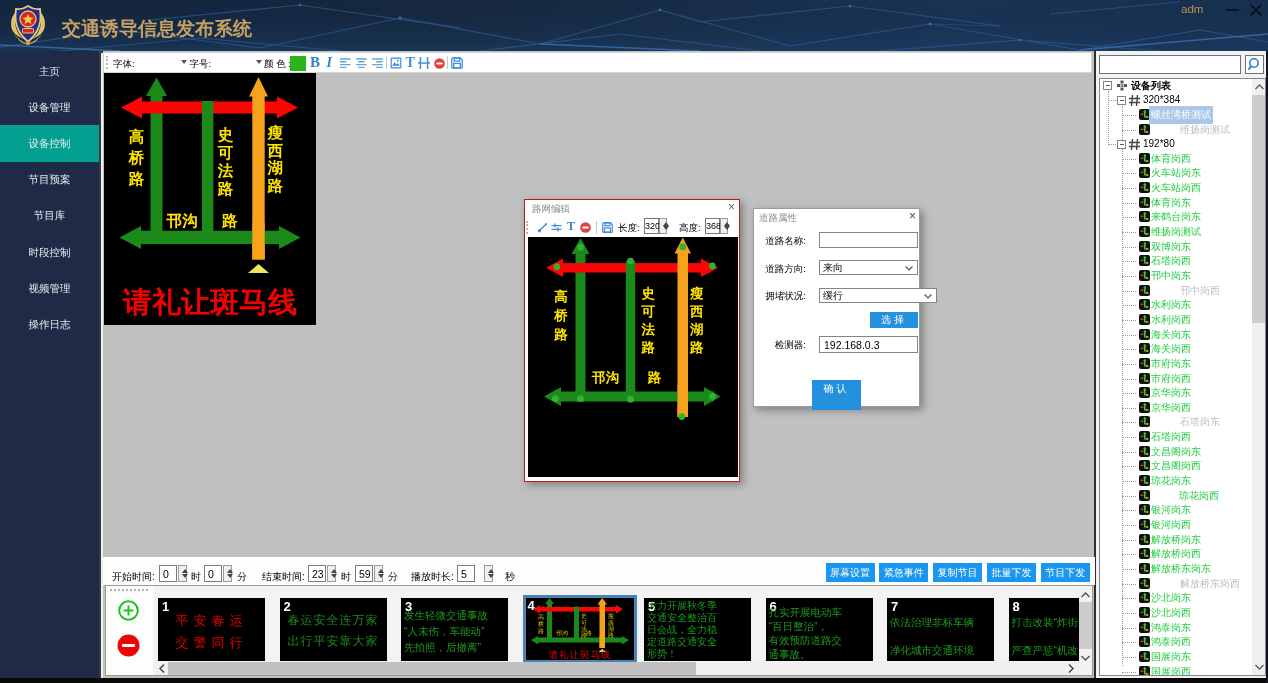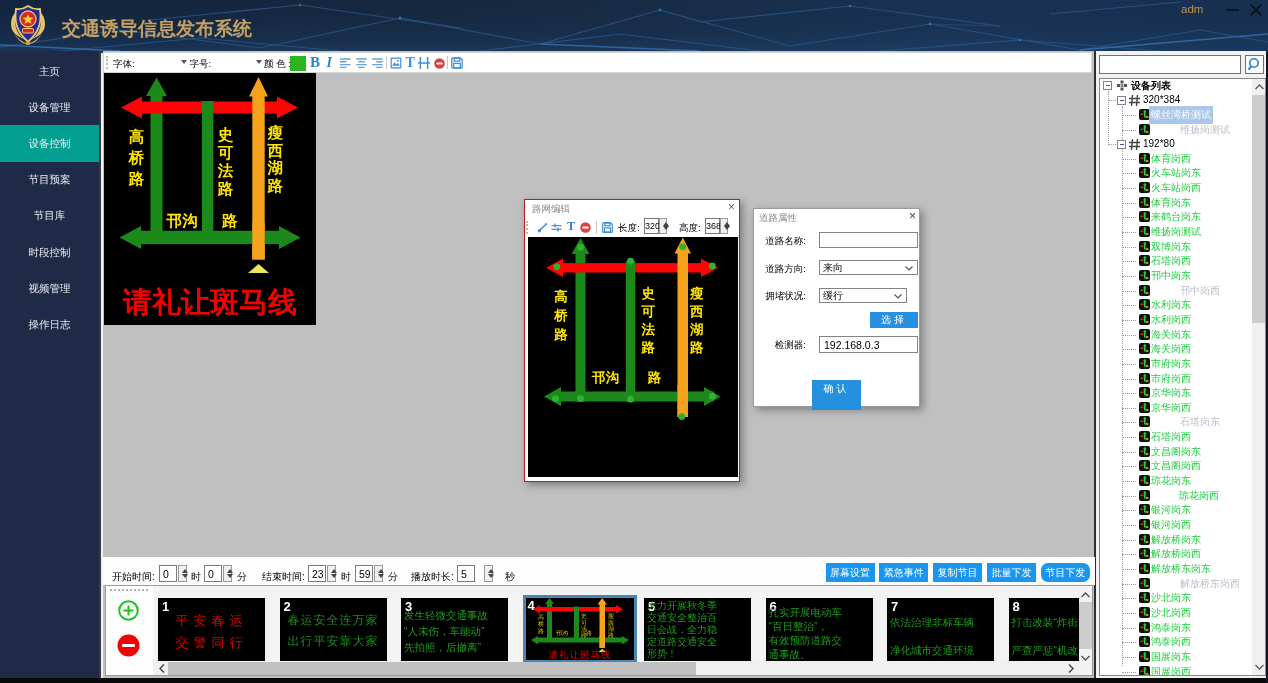--- a/index.html
+++ b/index.html
@@ -189,21 +189,21 @@
   <div class="spinner" style="left:271px;top:8px;height:17px;"></div>
   <div class="abs" style="left:285px;top:13px;">分</div>
   <div class="abs" style="left:308px;top:13px;">播放时长:</div>
   <div class="numbox" style="left:354px;top:8px;">5</div>
   <div class="spinner" style="left:381px;top:8px;height:17px;"></div>
   <div class="abs" style="left:402px;top:13px;">秒</div>
   <div class="bluebtn" style="left:722.5px;">屏幕设置</div>
   <div class="bluebtn" style="left:776.2px;">紧急事件</div>
   <div class="bluebtn" style="left:830px;">复制节目</div>
   <div class="bluebtn" style="left:884.1px;">批量下发</div>
-  <div class="bluebtn" style="left:937.8px;border-radius:7px;">节目下发</div>
+  <div class="bluebtn" style="left:937.8px;">节目下发</div>
 </div>
 <style>
   .numbox { position:absolute; width:18px; height:17px; border:1px solid #7a7a7a; background:#fff; font-size:10.5px; padding-left:3px; line-height:17px; }
   .bluebtn { position:absolute; top:6px; width:49px; height:19px; background:#1b96ee; color:#fff; font-size:10px; text-align:center; line-height:19px; }
 </style>
 
 <div class="abs" id="strip" style="left:105px;top:585px;width:988px;height:91px;background:#fdfdfd;border:1px solid #9a9a9a;overflow:hidden;">
   <div class="abs" style="left:47px;top:0;width:926px;height:76px;background:#f3f3f4;"></div>
   <div class="abs" style="left:4px;top:3px;width:38px;height:3px;border-top:2px dotted #b0b0b0;"></div>
   <svg class="abs" style="left:12px;top:14px;" width="21" height="21" viewBox="0 0 21 21">
@@ -751,21 +751,21 @@
   <div class="abs" style="left:155px;top:0px;font-size:12px;color:#444;">×</div>
   <div class="abs" style="left:0;top:26px;width:52px;font-size:9.5px;text-align:right;color:#000;white-space:nowrap;">道路名称:</div>
   <div class="abs" style="left:65px;top:22.5px;width:99px;height:16px;border:1px solid #848484;background:#fff;"></div>
   <div class="abs" style="left:0;top:54px;width:52px;font-size:9.5px;text-align:right;color:#000;white-space:nowrap;">道路方向:</div>
   <div class="abs" style="left:65px;top:50.5px;width:99px;height:15px;border:1px solid #848484;background:#fff;font-size:10px;color:#000;line-height:14px;padding-left:3px;">来向
     <svg class="abs" style="right:4px;top:5px;" width="8" height="5" viewBox="0 0 8 5">
         <path d="M0.5 0.5 L4 4 L7.5 0.5" stroke="#555" stroke-width="1.2" fill="none"></path>
       </svg>
   </div>
   <div class="abs" style="left:0;top:81px;width:52px;font-size:9.5px;text-align:right;color:#000;white-space:nowrap;">拥堵状况:</div>
-  <div class="abs" style="left:65px;top:78.5px;width:88px;height:15px;border:1px solid #848484;background:#fff;font-size:10px;color:#000;line-height:14px;padding-left:3px;">缓行
+  <div class="abs" style="left:65px;top:78.5px;width:118px;height:15px;border:1px solid #848484;background:#fff;font-size:10px;color:#000;line-height:14px;padding-left:3px;">缓行
     <svg class="abs" style="right:4px;top:5px;" width="8" height="5" viewBox="0 0 8 5">
         <path d="M0.5 0.5 L4 4 L7.5 0.5" stroke="#555" stroke-width="1.2" fill="none"></path>
       </svg>
   </div>
   <div class="abs" style="left:116px;top:103px;width:48px;height:16px;background:#2590dd;color:#fff;font-size:10px;text-align:center;line-height:16px;letter-spacing:3px;">选择</div>
   <div class="abs" style="left:0;top:130px;width:52px;font-size:9.5px;text-align:right;color:#000;white-space:nowrap;">检测器:</div>
   <div class="abs" style="left:65px;top:126.5px;width:99px;height:17px;border:1px solid #848484;background:#fff;font-size:10.5px;line-height:16px;padding-left:4px;color:#000;">192.168.0.3</div>
   <div class="abs" style="left:58px;top:170.5px;width:49px;height:30px;background:#2590dd;color:#fff;font-size:10px;text-align:center;line-height:17px;letter-spacing:3px;">确认</div>
 </div>
 

